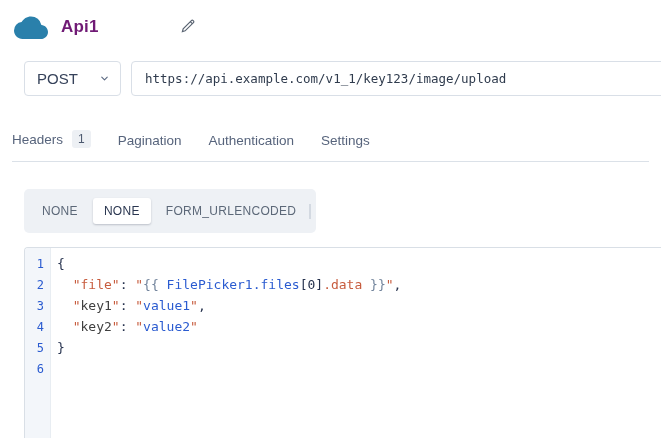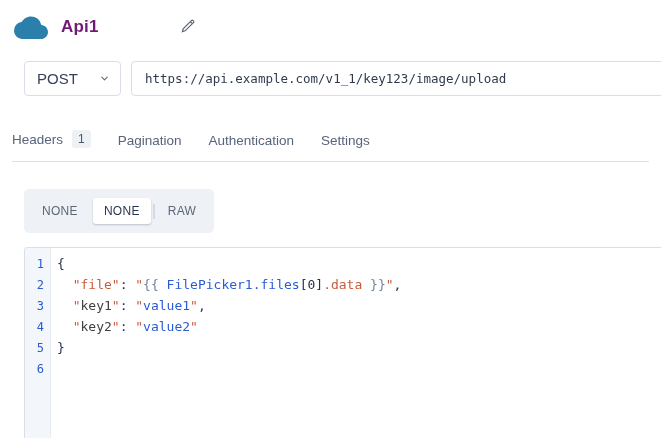--- a/index.html
+++ b/index.html
@@ -157,23 +157,23 @@
       <span>Authentication</span>
     </div>
     <div class="tab">
       <span>Settings</span>
     </div>
   </div>
 
 <div class="modes" id="modes">
     <span class="mode">NONE</span>
     <span class="mode active">NONE</span>
+    <span class="mode">FORM_URLENCODED</span>
     <span class="mode-divider"></span>
     <span class="mode-divider"></span>
-    <span class="mode">RAW</span>
   </div>
 
 <div class="editor">
   <div class="gutter-strip"></div>
   <div class="code-lines" id="code-lines">
       <div class="code-line">
         <span class="ln">1</span>
         <span class="code-text"><span class="c-dark">{</span></span>
       </div>
       <div class="code-line">

